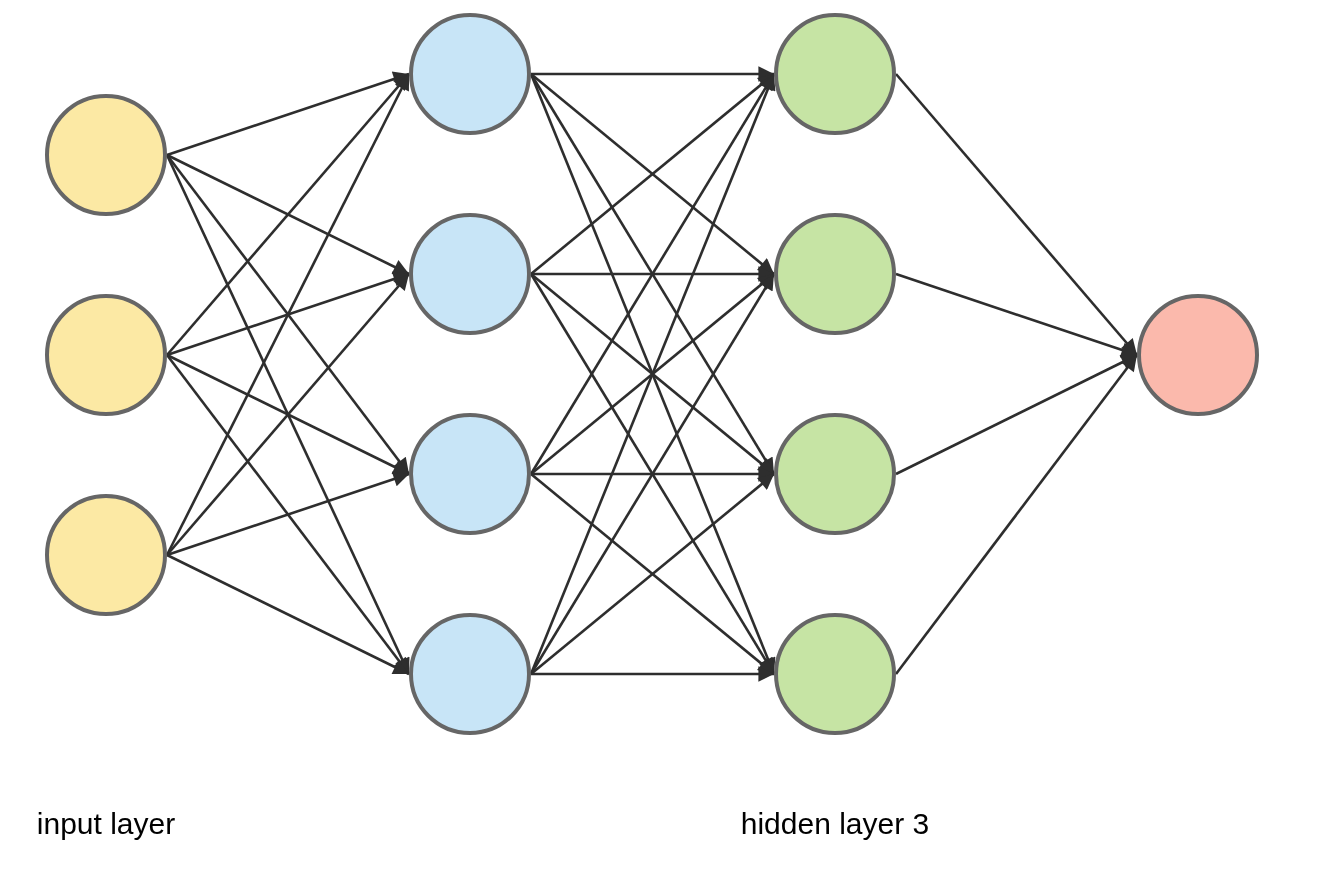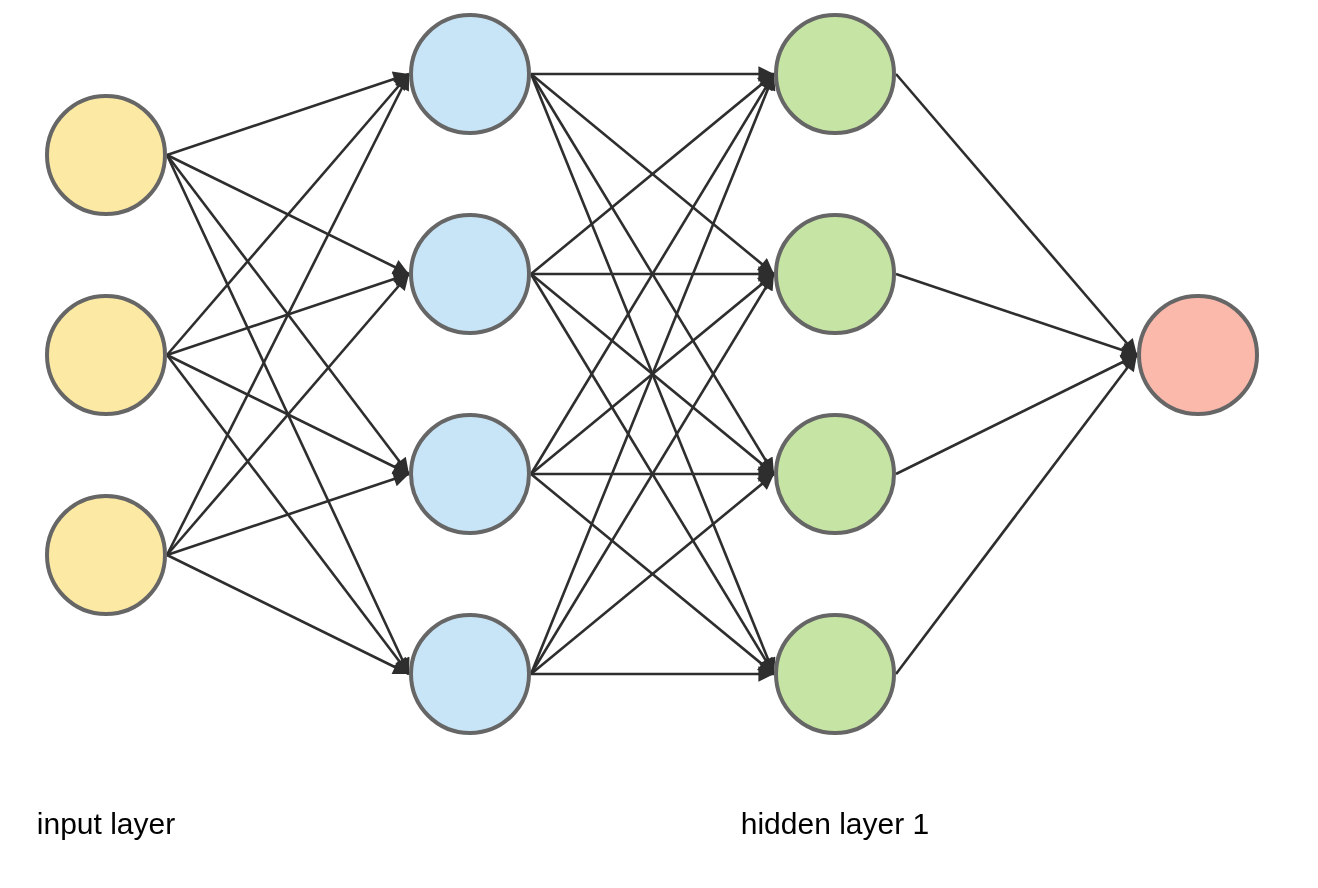--- a/index.html
+++ b/index.html
@@ -92,14 +92,14 @@
         <circle cx="470" cy="674" r="59" class="node" fill="#C8E5F7" stroke="#666666"></circle>
         <circle cx="835" cy="74" r="59" class="node" fill="#C6E4A4" stroke="#666666"></circle>
         <circle cx="835" cy="274" r="59" class="node" fill="#C6E4A4" stroke="#666666"></circle>
         <circle cx="835" cy="474" r="59" class="node" fill="#C6E4A4" stroke="#666666"></circle>
         <circle cx="835" cy="674" r="59" class="node" fill="#C6E4A4" stroke="#666666"></circle>
         <circle cx="1198" cy="355" r="59" class="node" fill="#FBB9AC" stroke="#666666"></circle>
       </g>
   </svg>
 
   <div class="layer-label" style="left: 106px;">input layer</div>
-  <div class="layer-label" style="left: 835px;">hidden layer 1</div>
+  <div class="layer-label" style="left: 835px;">hidden layer 3</div>
 </div>
 
 </body></html>

